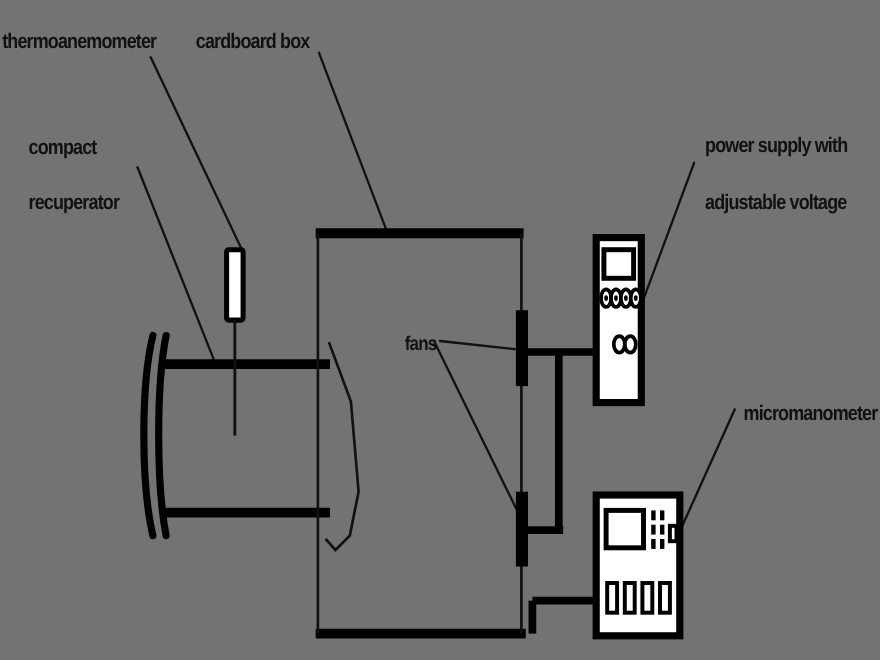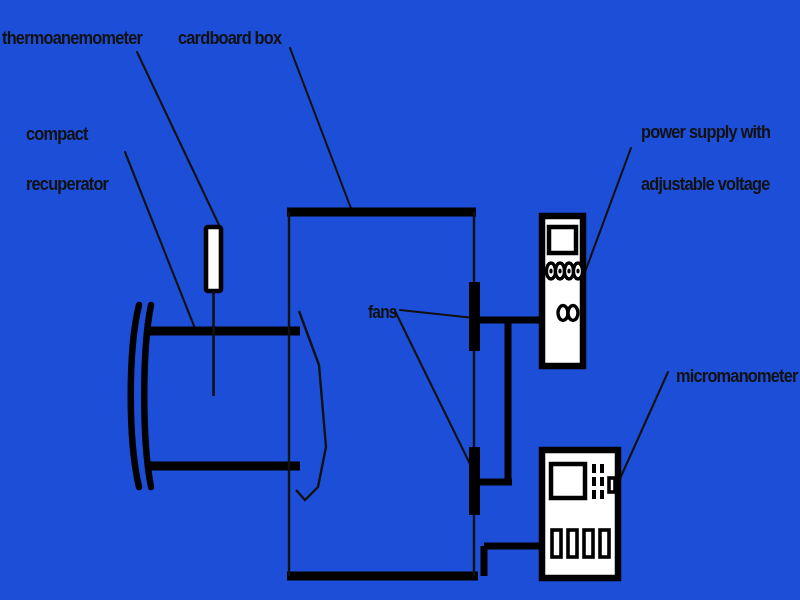--- a/index.html
+++ b/index.html
@@ -10,21 +10,21 @@
   body {
     width: 800px;
     height: 600px;
     overflow: hidden;
     font-family: "Liberation Sans", sans-serif;
   }
   #diagram-root {
     position: relative;
     width: 800px;
     height: 600px;
-    background: #1d4ed8;
+    background: #737373;
   }
   svg#schematic {
     display: block;
     width: 800px;
     height: 600px;
   }
   .lbl {
     font-family: "Liberation Sans", sans-serif;
     font-size: 19px;
     font-weight: 700;

